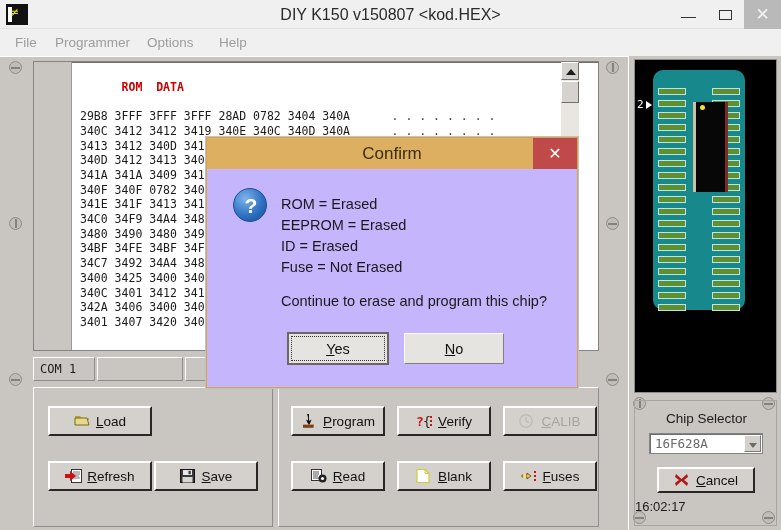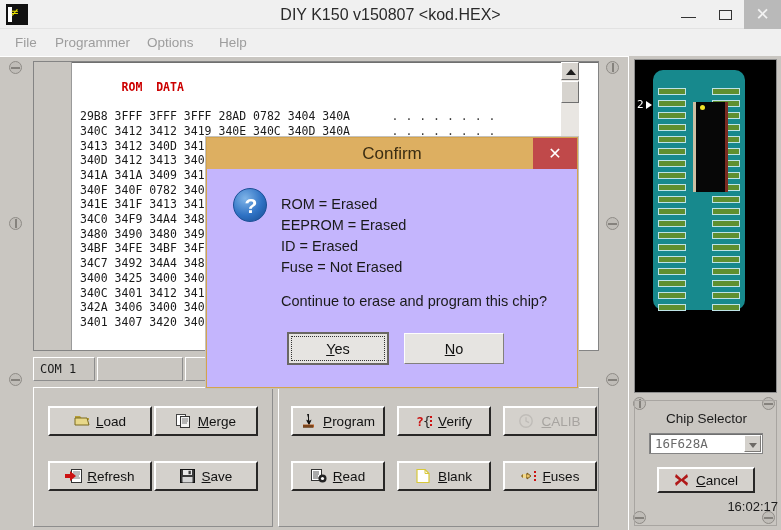--- a/index.html
+++ b/index.html
@@ -208,21 +208,21 @@
   }
   #chip-combo .arrowbox i{
     position:absolute; left:4px; top:7px; width:0;height:0;
     border-left:4px solid transparent;border-right:4px solid transparent;
     border-top:5px solid #6d6a66;
   }
   #cancel-btn{
     position:absolute; left:22px; top:66px; width:98px; height:26px;
   }
   #clock{
-    position:absolute; left:0; top:98px; width:143px; text-align:right;
+    position:absolute; left:0; top:98px; width:143px; text-align:left;
     font-size:13px; color:#1c1c1c;
   }
 
   
   #dialog{
     position:absolute; left:206px; top:137px; width:372px; height:251px;
     background:#c4b5fd;
     border:1px solid #d4a44e;
     box-shadow:0 0 0 1px #c4c1bd;
   }
@@ -358,30 +358,20 @@
   </div>
 
   <div id="btnpanel">
     <div class="group" id="group-file">
         <div class="btn" style="left: 14px; top: 18px; width: 104px;">
           <span class="ico"><svg width="16" height="13" viewBox="0 0 16 13">
               <path d="M1 2h5l1.5 2H15v2H1z" fill="#b8a038"></path>
               <path d="M1 4h12l2 7H1z" fill="#e8d88a" stroke="#7a6a20"></path>
             </svg></span>
           <span class="lbl"><u>L</u>oad</span>
-        </div>
-        <div class="btn" style="left: 120px; top: 18px; width: 104px;">
-          <span class="ico"><svg width="16" height="14" viewBox="0 0 16 14">
-              <rect x="0.5" y="0.5" width="9" height="11" fill="#fff" stroke="#444"></rect>
-              <rect x="4.5" y="2.5" width="9" height="11" fill="#f2f2f2" stroke="#333"></rect>
-              <g stroke="#777">
-                <path d="M6 5h6M6 7h6M6 9h5"></path>
-              </g>
-            </svg></span>
-          <span class="lbl"><u>M</u>erge</span>
         </div>
         <div class="btn" style="left: 14px; top: 73px; width: 104px;">
           <span class="ico"><svg width="17" height="14" viewBox="0 0 17 14">
               <rect x="6.5" y="0.5" width="10" height="13" fill="#fff" stroke="#333"></rect>
               <g stroke="#777">
                 <path d="M8 3h7M8 5h7M8 7h6M8 9h7"></path>
               </g>
               <path d="M0 5h5V2l6 5-6 5V9H0z" fill="#cc1111"></path>
             </svg></span>
           <span class="lbl"><u>R</u>efresh</span>

